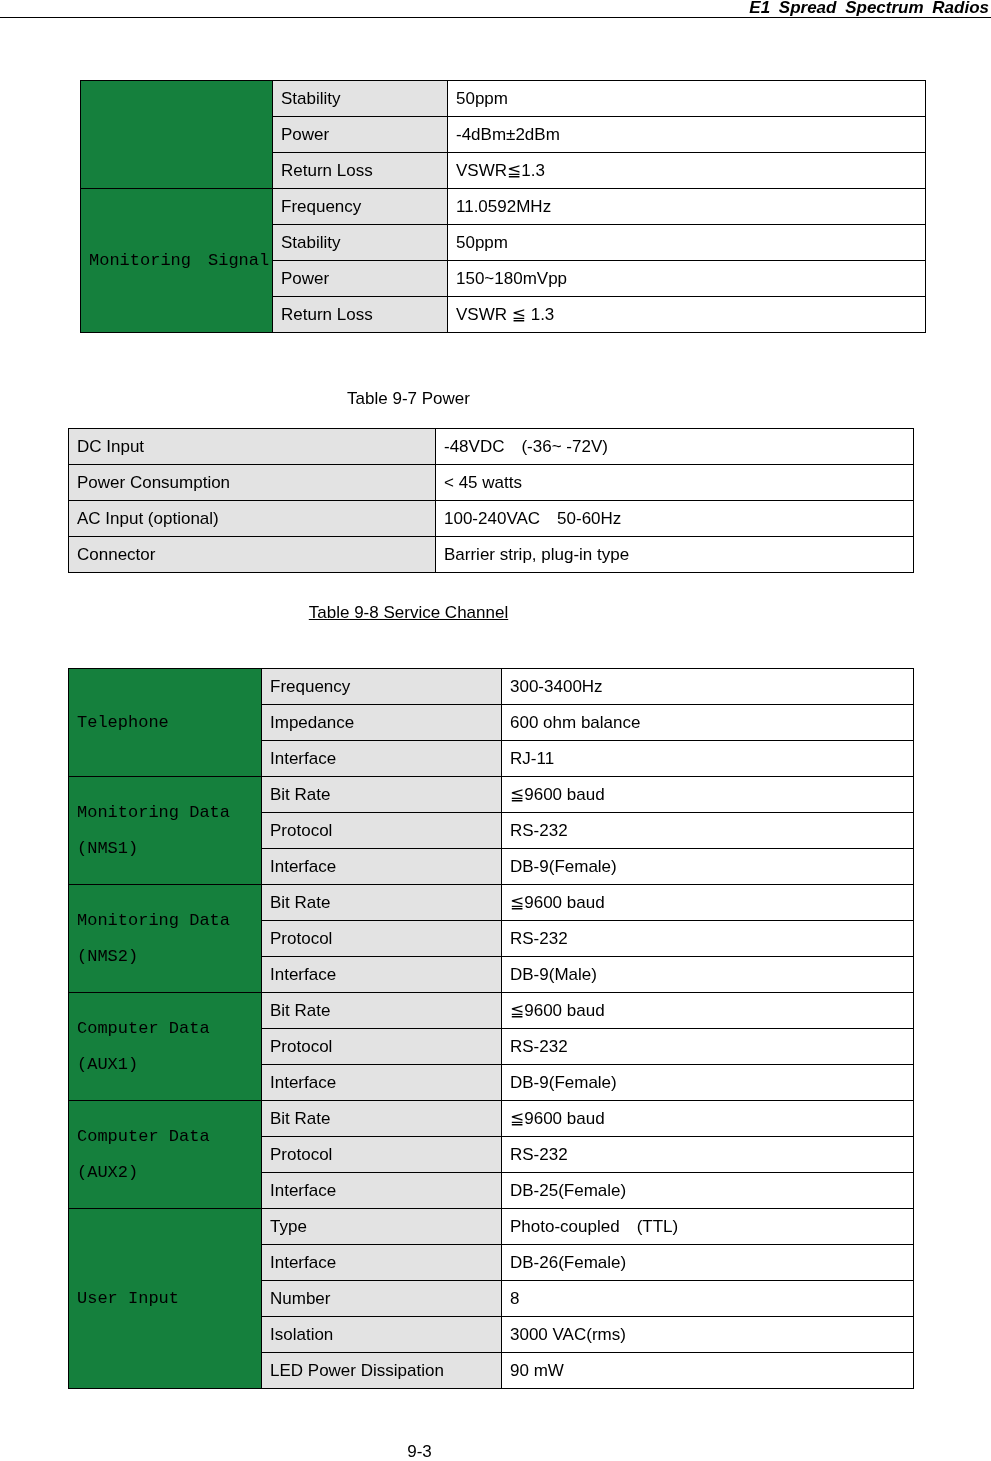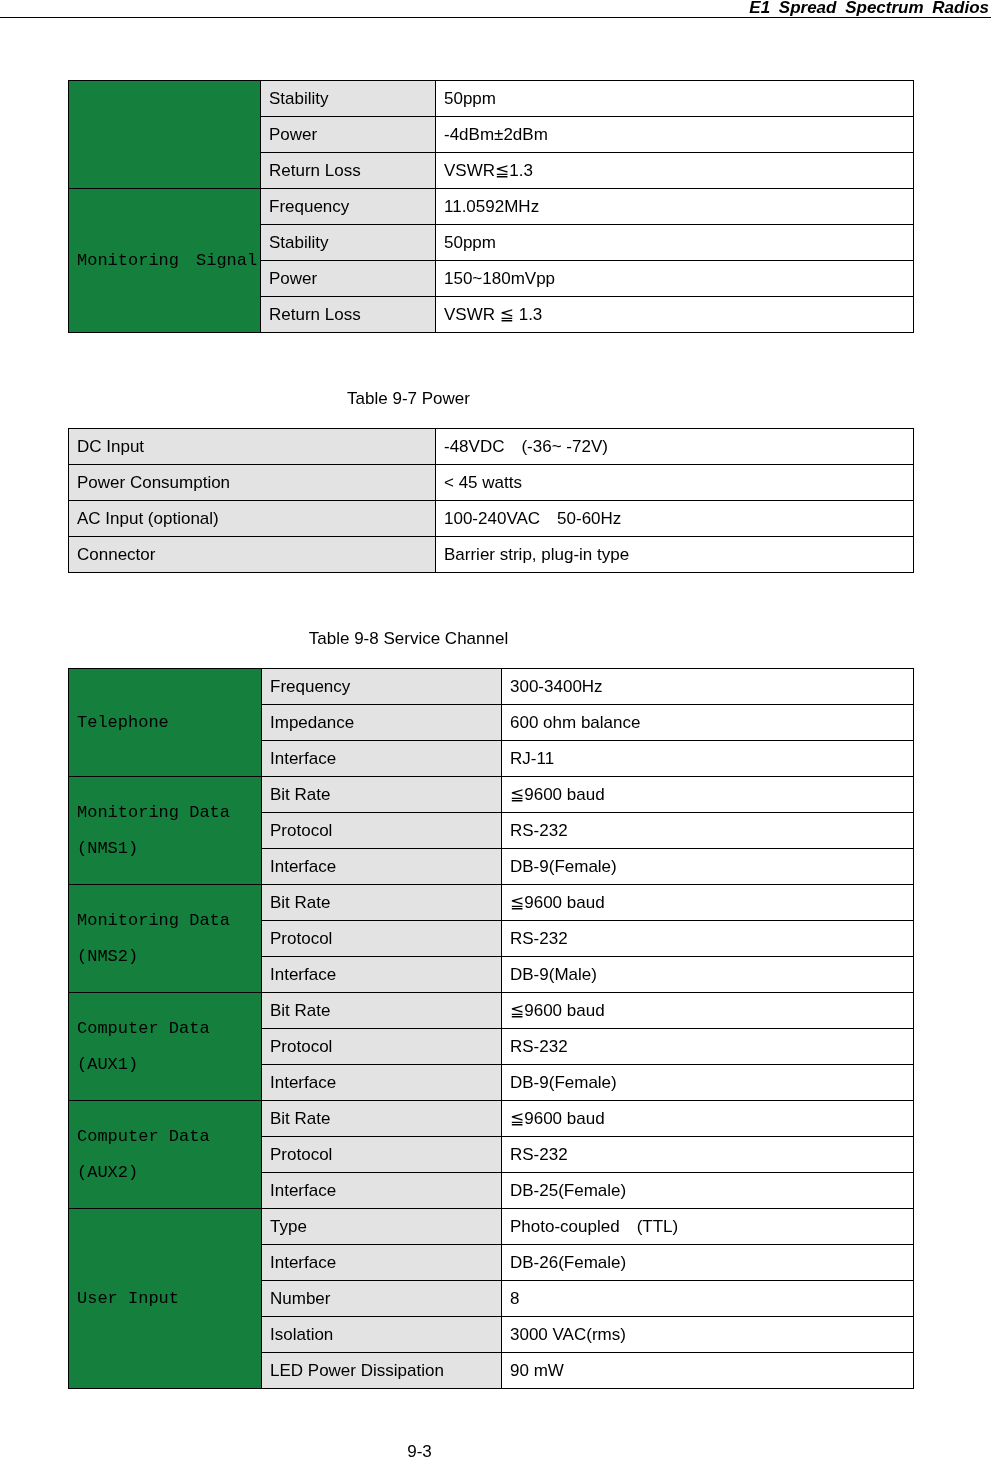--- a/index.html
+++ b/index.html
@@ -14,21 +14,21 @@
   .caption { position: absolute; width: 817px; text-align: center; font-size: 17px; }
   .page-num { position: absolute; top: 1442px; left: 0; width: 839px; text-align: center; font-size: 17px; }
 </style>
 </head>
 <body>
 
 <div class="header">
   <span class="header-title">E1  Spread  Spectrum  Radios</span>
 </div>
 
-<table style="left:68px; top:80px; width:845px;padding-left:47px;">
+<table style="left:80px; top:80px; width:845px;padding-left:47px;">
   <colgroup>
       <col style="width:192px">
       <col style="width:175px">
       <col style="width:478px">
     </colgroup>
   <tbody>
     <tr>
       <td class="grp" rowspan="3"></td>
       <td class="g">Stability</td>
       <td class="w">50ppm</td>
@@ -80,21 +80,21 @@
       <td class="g">AC Input (optional)</td>
       <td class="w">100-240VAC　50-60Hz</td>
     </tr>
     <tr>
       <td class="g">Connector</td>
       <td class="w">Barrier strip, plug-in type</td>
     </tr>
   </tbody>
 </table>
 
-<div class="caption" style="top:629px;">Table 9-8 Service Channel</div>
+<div class="caption" style="top:603px;text-decoration:underline;">Table 9-8 Service Channel</div>
 <table style="left:68px; top:668px; width:845px;">
   <colgroup>
       <col style="width:193px">
       <col style="width:240px">
       <col style="width:412px">
     </colgroup>
   <tbody>
 
     <tr>
       <td class="grp" rowspan="3">Telephone</td>

